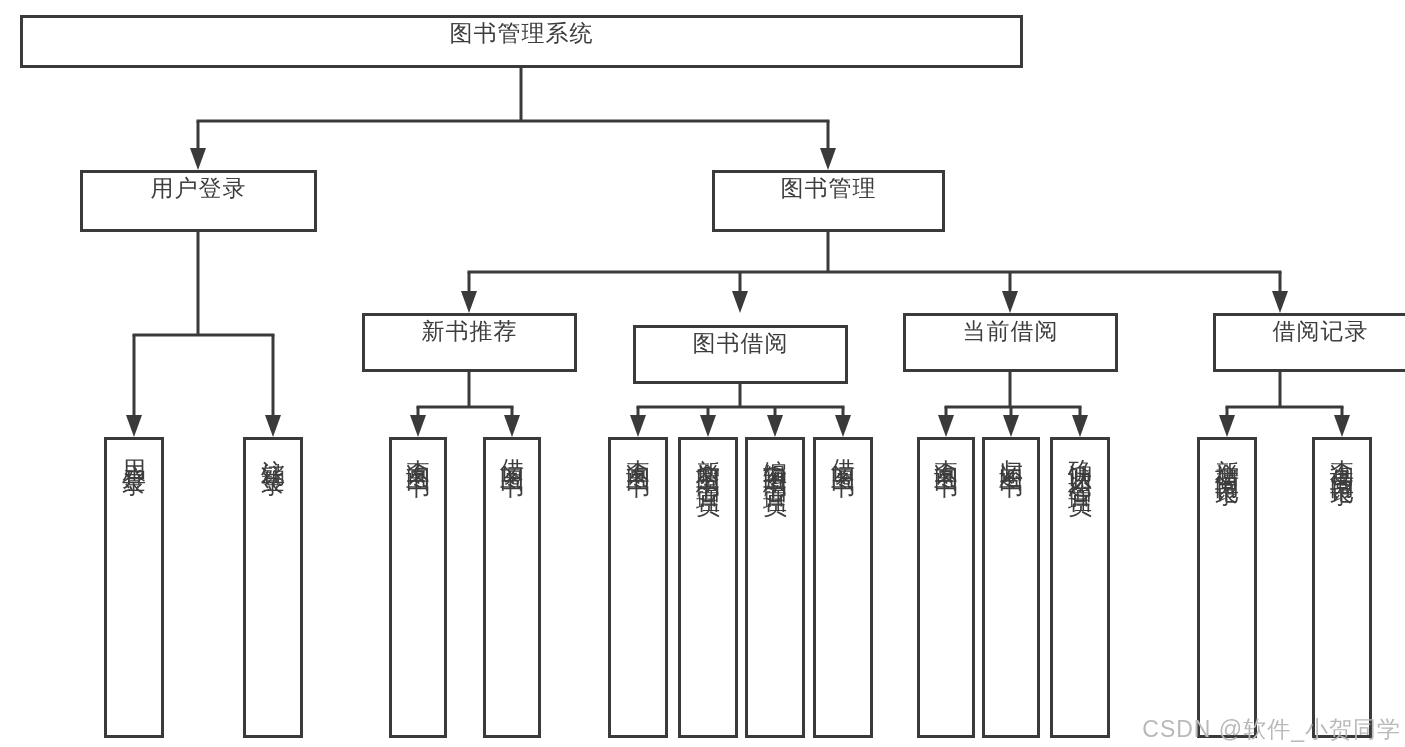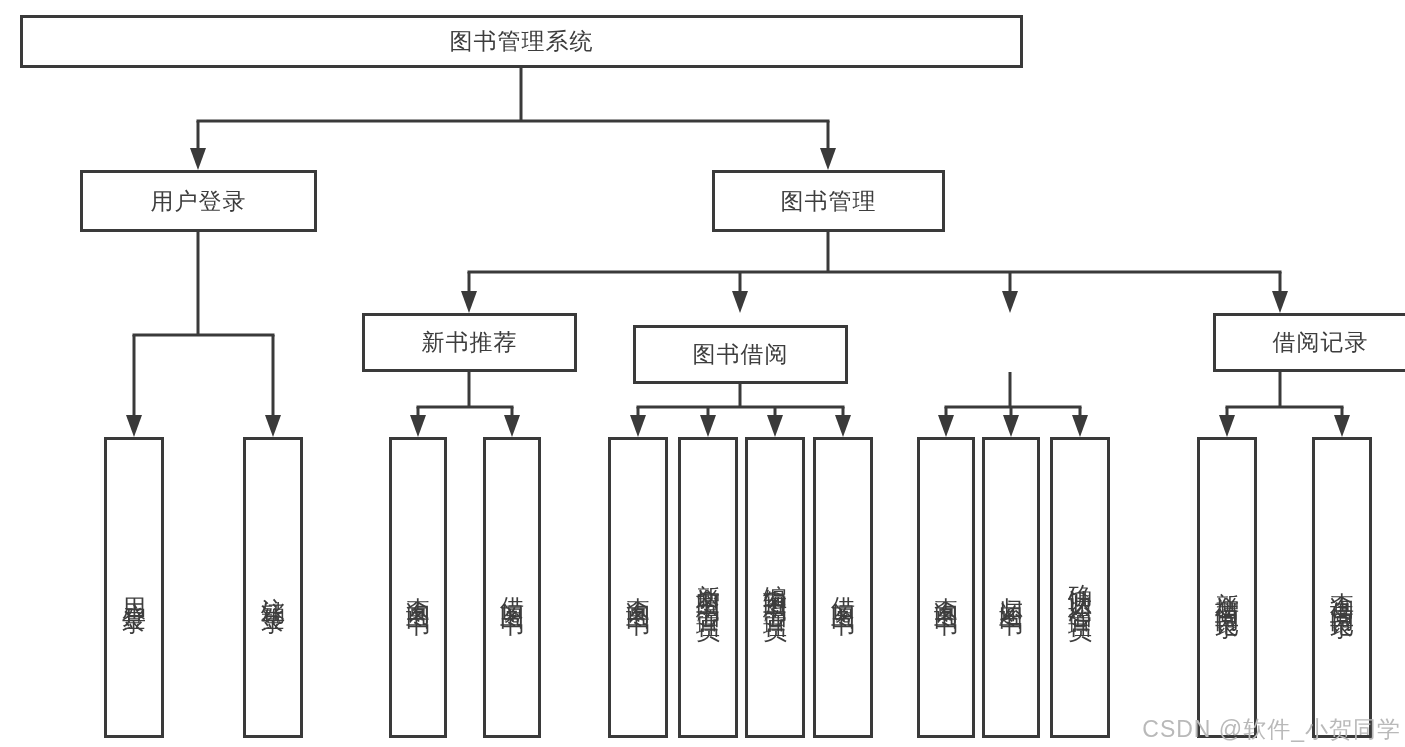--- a/index.html
+++ b/index.html
@@ -21,21 +21,20 @@
     top: 0;
     width: 1405px;
     height: 747px;
   }
   .node {
     position: absolute;
     box-sizing: border-box;
     border: 3px solid #3a3a3a;
     background: #ffffff;
     display: flex;
-    align-items: center;
     justify-content: center;
     color: #3d3d3d;
   }
   .node.h {
     font-size: 23px;
     letter-spacing: 1px;
     white-space: nowrap;
   }
   .node.v .vtext {
     writing-mode: vertical-rl;
@@ -125,20 +124,23 @@
   <div class="node h" style="left:362px; top:313px; width:215px; height:59px;">
     <span>新书推荐</span>
   </div>
 
   <div class="node h" style="left:712px; top:170px; width:233px; height:62px;">
     <span>图书管理</span>
   </div>
   <div class="node h" style="left:633px; top:313px; width:215px; height:59px;margin-top:12px;">
     <span>图书借阅</span>
   </div>
+  <div class="node h" style="left:903px; top:313px; width:215px; height:59px;">
+    <span>当前借阅</span>
+  </div>
   <div class="node h" style="left:1173px; top:313px; width:215px; height:59px;margin-left:40px;">
     <span>借阅记录</span>
   </div>
 
   <div class="node v" style="left:104px; top:437px; width:60px; height:301px;">
     <span class="vtext">用户登录</span>
   </div>
   <div class="node v" style="left:243px; top:437px; width:60px; height:301px;">
     <span class="vtext">注销登录</span>
   </div>

